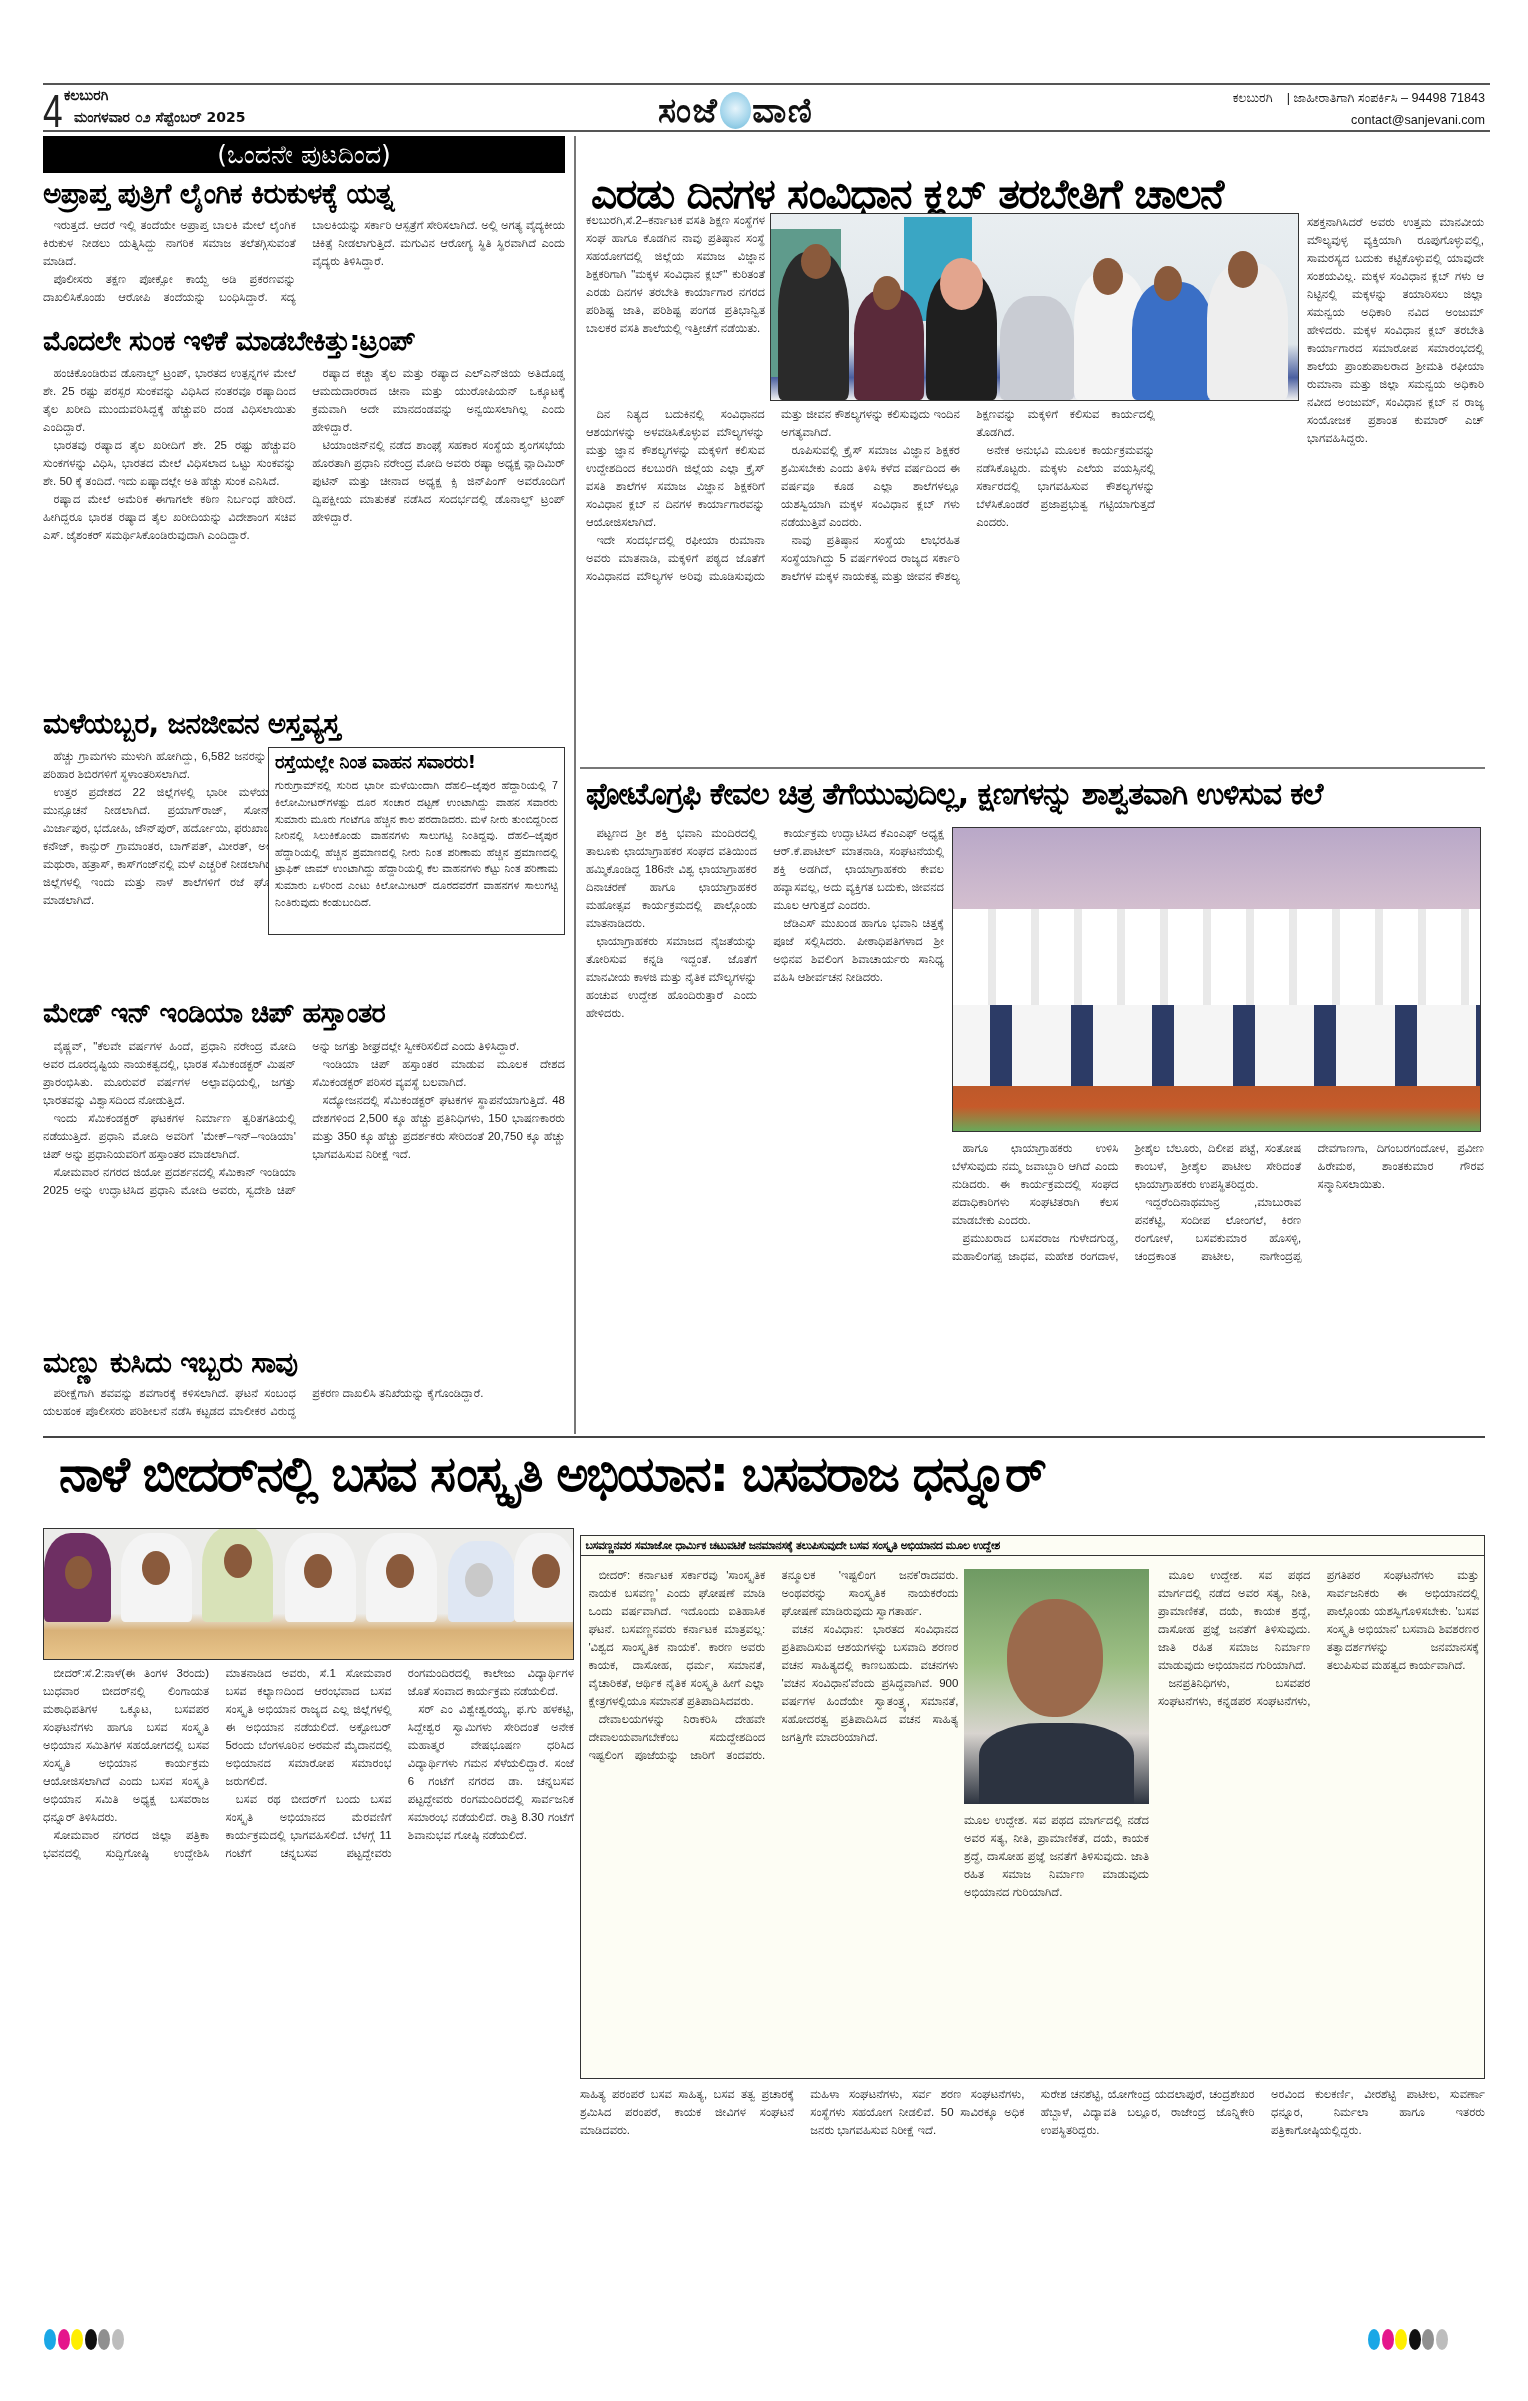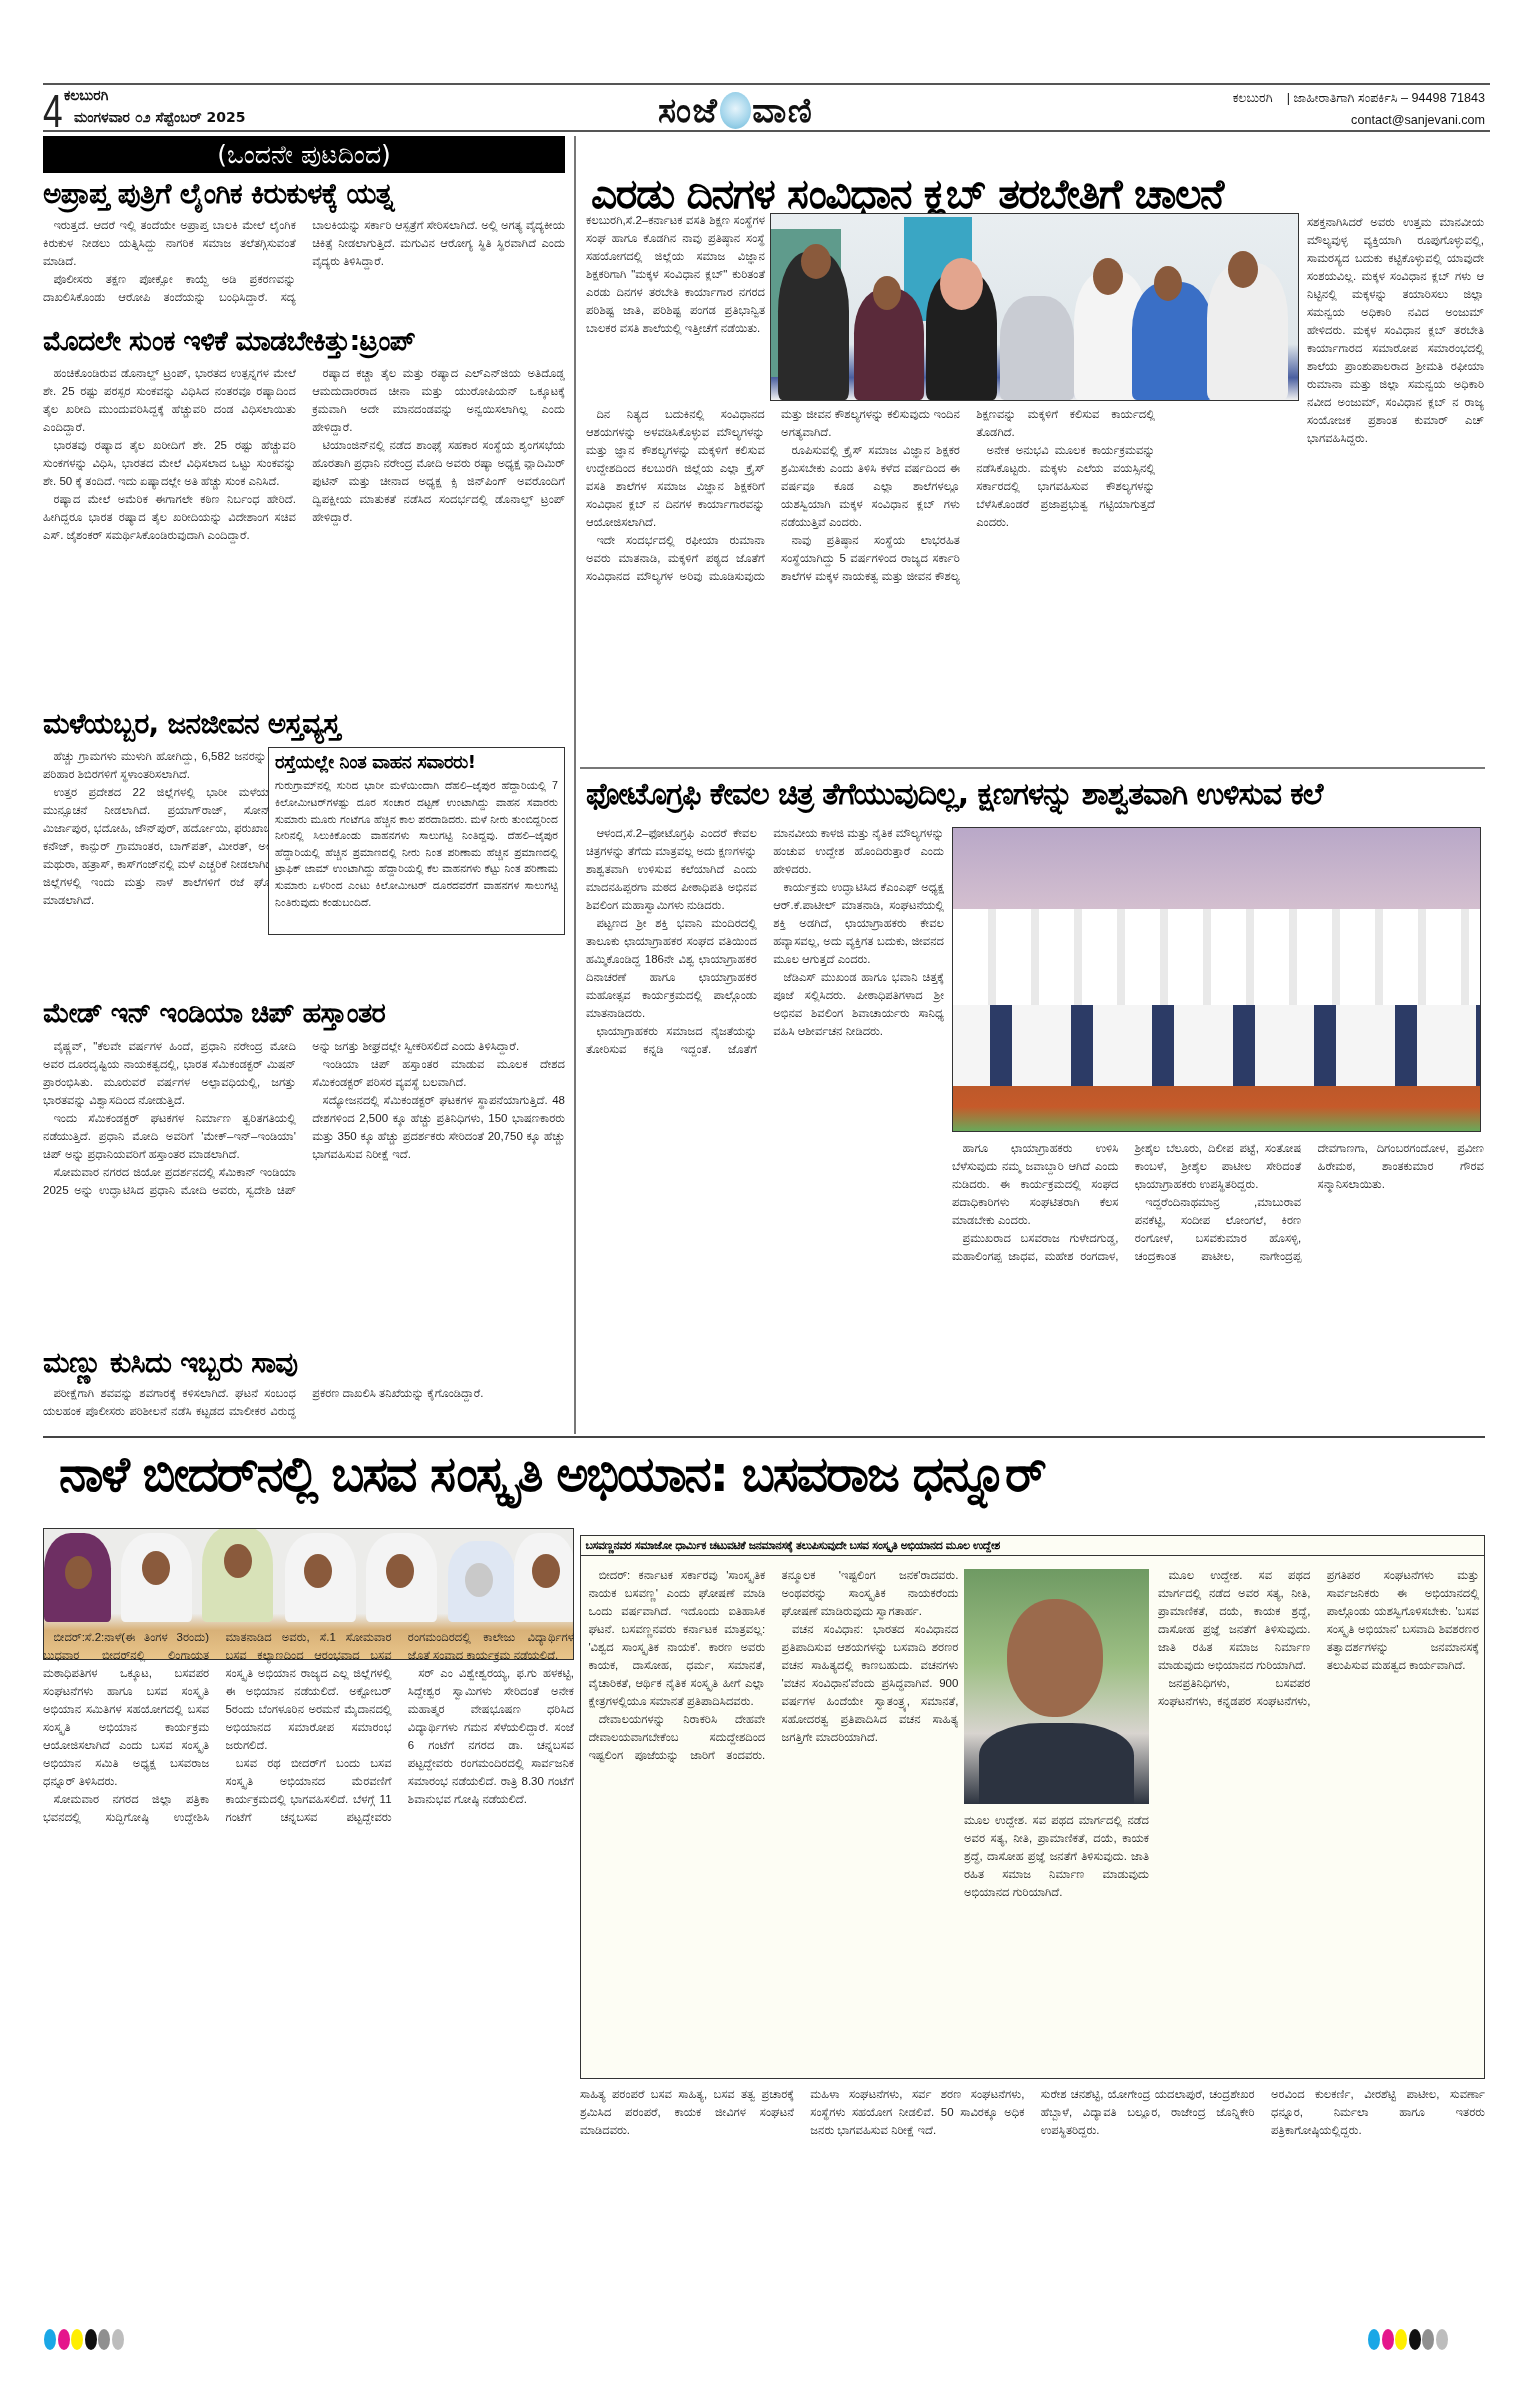--- a/index.html
+++ b/index.html
@@ -137,21 +137,20 @@
   <p>ಅನೇಕ ಅನುಭವಿ ಮೂಲಕ ಕಾರ್ಯಕ್ರಮವನ್ನು ನಡೆಸಿಕೊಟ್ಟರು. ಮಕ್ಕಳು ಎಲೆಯ ವಯಸ್ಸಿನಲ್ಲಿ ಸರ್ಕಾರದಲ್ಲಿ ಭಾಗವಹಿಸುವ ಕೌಶಲ್ಯಗಳನ್ನು ಬೆಳೆಸಿಕೊಂಡರೆ ಪ್ರಜಾಪ್ರಭುತ್ವ ಗಟ್ಟಿಯಾಗುತ್ತದೆ ಎಂದರು.</p>
 </div>
 
 <div class="abs ctext" style="left:1307px; top:213px; width:177px; height:547px; overflow:hidden;">ಸಶಕ್ತನಾಗಿಸಿದರೆ ಅವರು ಉತ್ತಮ ಮಾನವೀಯ ಮೌಲ್ಯವುಳ್ಳ ವ್ಯಕ್ತಿಯಾಗಿ ರೂಪುಗೊಳ್ಳುವಲ್ಲಿ, ಸಾಮರಸ್ಯದ ಬದುಕು ಕಟ್ಟಿಕೊಳ್ಳುವಲ್ಲಿ ಯಾವುದೇ ಸಂಶಯವಿಲ್ಲ. ಮಕ್ಕಳ ಸಂವಿಧಾನ ಕ್ಲಬ್ ಗಳು ಆ ನಿಟ್ಟಿನಲ್ಲಿ ಮಕ್ಕಳನ್ನು ತಯಾರಿಸಲು ಜಿಲ್ಲಾ ಸಮನ್ವಯ ಅಧಿಕಾರಿ ನವಿದ ಅಂಜುಮ್ ಹೇಳಿದರು. ಮಕ್ಕಳ ಸಂವಿಧಾನ ಕ್ಲಬ್ ತರಬೇತಿ ಕಾರ್ಯಾಗಾರದ ಸಮಾರೋಪ ಸಮಾರಂಭದಲ್ಲಿ ಶಾಲೆಯ ಪ್ರಾಂಶುಪಾಲರಾದ ಶ್ರೀಮತಿ ರಫೀಯಾ ರುಮಾನಾ ಮತ್ತು ಜಿಲ್ಲಾ ಸಮನ್ವಯ ಅಧಿಕಾರಿ ನವೀದ ಅಂಜುಮ್, ಸಂವಿಧಾನ ಕ್ಲಬ್ ನ ರಾಜ್ಯ ಸಂಯೋಜಕ ಪ್ರಶಾಂತ ಕುಮಾರ್ ಎಚ್ ಭಾಗವಹಿಸಿದ್ದರು.</div>
 
 <div class="hrule" style="left:580px; top:767px; width:905px;"></div>
 
 <div class="abs headline" style="left:586px; top:776px; font-size:30px; letter-spacing:-1.1px;">ಫೋಟೊಗ್ರಫಿ ಕೇವಲ ಚಿತ್ರ ತೆಗೆಯುವುದಿಲ್ಲ, ಕ್ಷಣಗಳನ್ನು ಶಾಶ್ವತವಾಗಿ ಉಳಿಸುವ ಕಲೆ</div>
 
 <div class="abs ctext cols2" style="left:586px; top:824px; width:358px; height:584px; overflow:hidden;">
-  <p>ಆಳಂದ,ಸೆ.2–ಫೋಟೊಗ್ರಫಿ ಎಂದರೆ ಕೇವಲ ಚಿತ್ರಗಳನ್ನು ತೆಗೆದು ಮಾತ್ರವಲ್ಲ ಅದು ಕ್ಷಣಗಳನ್ನು ಶಾಶ್ವತವಾಗಿ ಉಳಿಸುವ ಕಲೆಯಾಗಿದೆ ಎಂದು ಮಾದನಹಿಪ್ಪರಗಾ ಮಠದ ಪೀಠಾಧಿಪತಿ ಅಭಿನವ ಶಿವಲಿಂಗ ಮಹಾಸ್ವಾಮಿಗಳು ನುಡಿದರು.</p>
   <p>ಪಟ್ಟಣದ ಶ್ರೀ ಶಕ್ತಿ ಭವಾನಿ ಮಂದಿರದಲ್ಲಿ ತಾಲೂಕು ಛಾಯಾಗ್ರಾಹಕರ ಸಂಘದ ವತಿಯಿಂದ ಹಮ್ಮಿಕೊಂಡಿದ್ದ 186ನೇ ವಿಶ್ವ ಛಾಯಾಗ್ರಾಹಕರ ದಿನಾಚರಣೆ ಹಾಗೂ ಛಾಯಾಗ್ರಾಹಕರ ಮಹೋತ್ಸವ ಕಾರ್ಯಕ್ರಮದಲ್ಲಿ ಪಾಲ್ಗೊಂಡು ಮಾತನಾಡಿದರು.</p>
   <p>ಛಾಯಾಗ್ರಾಹಕರು ಸಮಾಜದ ನೈಜತೆಯನ್ನು ತೋರಿಸುವ ಕನ್ನಡಿ ಇದ್ದಂತೆ. ಜೊತೆಗೆ ಮಾನವೀಯ ಕಾಳಜಿ ಮತ್ತು ನೈತಿಕ ಮೌಲ್ಯಗಳನ್ನು ಹಂಚುವ ಉದ್ದೇಶ ಹೊಂದಿರುತ್ತಾರೆ ಎಂದು ಹೇಳಿದರು.</p>
   <p>ಕಾರ್ಯಕ್ರಮ ಉದ್ಘಾಟಿಸಿದ ಕೆಎಂಎಫ್ ಅಧ್ಯಕ್ಷ ಆರ್.ಕೆ.ಪಾಟೀಲ್ ಮಾತನಾಡಿ, ಸಂಘಟನೆಯಲ್ಲಿ ಶಕ್ತಿ ಅಡಗಿದೆ, ಛಾಯಾಗ್ರಾಹಕರು ಕೇವಲ ಹವ್ಯಾಸವಲ್ಲ, ಅದು ವ್ಯಕ್ತಿಗತ ಬದುಕು, ಜೀವನದ ಮೂಲ ಆಗುತ್ತದೆ ಎಂದರು.</p>
   <p>ಜೆಡಿಎಸ್ ಮುಖಂಡ ಹಾಗೂ ಭವಾನಿ ಚಿತ್ತಕ್ಕೆ ಪೂಜೆ ಸಲ್ಲಿಸಿದರು. ಪೀಠಾಧಿಪತಿಗಳಾದ ಶ್ರೀ ಅಭಿನವ ಶಿವಲಿಂಗ ಶಿವಾಚಾರ್ಯರು ಸಾನಿಧ್ಯ ವಹಿಸಿ ಆಶೀರ್ವಚನ ನೀಡಿದರು.</p>
 </div>
 
 <div class="photo" style="left:952px; top:827px; width:529px; height:305px; background:linear-gradient(180deg,#b9a8c8 0%,#d7c2d0 30%,#f2f2f2 45%,#f2f2f2 72%,#b5582a 80%,#c65a2a 92%,#69a95a 100%);">
   <div style="position:absolute; left:0; right:0; top:81px; height:96px; background:repeating-linear-gradient(90deg,#ffffff 0 35px,#e9e9e9 35px 43px);"></div>
   <div style="position:absolute; left:0; right:0; top:177px; height:81px; background:repeating-linear-gradient(90deg,#f5f5f5 0 37px,#2c3b66 37px 59px,#f5f5f5 59px 81px);"></div>
 </div>
@@ -176,21 +175,21 @@
   <div class="person" style="left:241px; width:71px; height:89px; bottom:37px; background:#f4f4f4;"></div>
   <div class="head" style="left:260px; top:25px; width:28px; height:34px;"></div>
   <div class="person" style="left:322px; width:71px; height:89px; bottom:37px; background:#f4f4f4;"></div>
   <div class="head" style="left:342px; top:25px; width:28px; height:34px;"></div>
   <div class="person" style="left:404px; width:67px; height:81px; bottom:37px; background:#dfe7f3;"></div>
   <div class="head" style="left:421px; top:34px; width:28px; height:34px; background:#c9c9c9;"></div>
   <div class="person" style="left:470px; width:61px; height:89px; bottom:37px; background:#f4f4f4;"></div>
   <div class="head" style="left:488px; top:25px; width:28px; height:34px;"></div>
 </div>
 
-<div class="abs ctext cols3" style="left:43px; top:1628px; width:531px; height:665px; overflow:hidden;">
+<div class="abs ctext cols3" style="left:43px; top:1664px; width:531px; height:665px; overflow:hidden;">
   <p>ಬೀದರ್:ಸೆ.2:ನಾಳೆ(ಈ ತಿಂಗಳ 3ರಂದು) ಬುಧವಾರ ಬೀದರ್‌ನಲ್ಲಿ ಲಿಂಗಾಯತ ಮಠಾಧಿಪತಿಗಳ ಒಕ್ಕೂಟ, ಬಸವಪರ ಸಂಘಟನೆಗಳು ಹಾಗೂ ಬಸವ ಸಂಸ್ಕೃತಿ ಅಭಿಯಾನ ಸಮಿತಿಗಳ ಸಹಯೋಗದಲ್ಲಿ ಬಸವ ಸಂಸ್ಕೃತಿ ಅಭಿಯಾನ ಕಾರ್ಯಕ್ರಮ ಆಯೋಜಿಸಲಾಗಿದೆ ಎಂದು ಬಸವ ಸಂಸ್ಕೃತಿ ಅಭಿಯಾನ ಸಮಿತಿ ಅಧ್ಯಕ್ಷ ಬಸವರಾಜ ಧನ್ನೂರ್ ತಿಳಿಸಿದರು.</p>
   <p>ಸೋಮವಾರ ನಗರದ ಜಿಲ್ಲಾ ಪತ್ರಿಕಾ ಭವನದಲ್ಲಿ ಸುದ್ದಿಗೋಷ್ಠಿ ಉದ್ದೇಶಿಸಿ ಮಾತನಾಡಿದ ಅವರು, ಸೆ.1 ಸೋಮವಾರ ಬಸವ ಕಲ್ಯಾಣದಿಂದ ಆರಂಭವಾದ ಬಸವ ಸಂಸ್ಕೃತಿ ಅಭಿಯಾನ ರಾಜ್ಯದ ಎಲ್ಲ ಜಿಲ್ಲೆಗಳಲ್ಲಿ ಈ ಅಭಿಯಾನ ನಡೆಯಲಿದೆ. ಅಕ್ಟೋಬರ್ 5ರಂದು ಬೆಂಗಳೂರಿನ ಅರಮನೆ ಮೈದಾನದಲ್ಲಿ ಅಭಿಯಾನದ ಸಮಾರೋಪ ಸಮಾರಂಭ ಜರುಗಲಿದೆ.</p>
   <p>ಬಸವ ರಥ ಬೀದರ್‌ಗೆ ಬಂದು ಬಸವ ಸಂಸ್ಕೃತಿ ಅಭಿಯಾನದ ಮೆರವಣಿಗೆ ಕಾರ್ಯಕ್ರಮದಲ್ಲಿ ಭಾಗವಹಿಸಲಿದೆ. ಬೆಳಗ್ಗೆ 11 ಗಂಟೆಗೆ ಚನ್ನಬಸವ ಪಟ್ಟದ್ದೇವರು ರಂಗಮಂದಿರದಲ್ಲಿ ಕಾಲೇಜು ವಿದ್ಯಾರ್ಥಿಗಳ ಜೊತೆ ಸಂವಾದ ಕಾರ್ಯಕ್ರಮ ನಡೆಯಲಿದೆ.</p>
   <p>ಸರ್ ಎಂ ವಿಶ್ವೇಶ್ವರಯ್ಯ, ಫ.ಗು ಹಳಕಟ್ಟಿ, ಸಿದ್ದೇಶ್ವರ ಸ್ವಾಮಿಗಳು ಸೇರಿದಂತೆ ಅನೇಕ ಮಹಾತ್ಮರ ವೇಷಭೂಷಣ ಧರಿಸಿದ ವಿದ್ಯಾರ್ಥಿಗಳು ಗಮನ ಸೆಳೆಯಲಿದ್ದಾರೆ. ಸಂಜೆ 6 ಗಂಟೆಗೆ ನಗರದ ಡಾ. ಚನ್ನಬಸವ ಪಟ್ಟದ್ದೇವರು ರಂಗಮಂದಿರದಲ್ಲಿ ಸಾರ್ವಜನಿಕ ಸಮಾರಂಭ ನಡೆಯಲಿದೆ. ರಾತ್ರಿ 8.30 ಗಂಟೆಗೆ ಶಿವಾನುಭವ ಗೋಷ್ಠಿ ನಡೆಯಲಿದೆ.</p>
 </div>
 
 <div class="abs boxed" style="left:580px; top:1535px; width:905px; height:544px;">
   <div class="headline" style="font-size:11px; letter-spacing:-0.4px; padding:3px 4.4px; border-bottom:1.5px solid #333;">ಬಸವಣ್ಣನವರ ಸಮಾಜೋ ಧಾರ್ಮಿಕ ಚಟುವಟಿಕೆ ಜನಮಾನಸಕ್ಕೆ ತಲುಪಿಸುವುದೇ ಬಸವ ಸಂಸ್ಕೃತಿ ಅಭಿಯಾನದ ಮೂಲ ಉದ್ದೇಶ</div>
   <div class="ctext cols2" style="position:absolute; left:7.4px; top:30px; width:370px; height:507px; overflow:hidden;">
     <p>ಬೀದರ್: ಕರ್ನಾಟಕ ಸರ್ಕಾರವು 'ಸಾಂಸ್ಕೃತಿಕ ನಾಯಕ ಬಸವಣ್ಣ' ಎಂದು ಘೋಷಣೆ ಮಾಡಿ ಒಂದು ವರ್ಷವಾಗಿದೆ. ಇದೊಂದು ಐತಿಹಾಸಿಕ ಘಟನೆ. ಬಸವಣ್ಣನವರು ಕರ್ನಾಟಕ ಮಾತ್ರವಲ್ಲ: 'ವಿಶ್ವದ ಸಾಂಸ್ಕೃತಿಕ ನಾಯಕ'. ಕಾರಣ ಅವರು ಕಾಯಕ, ದಾಸೋಹ, ಧರ್ಮ, ಸಮಾನತೆ, ವೈಚಾರಿಕತೆ, ಆರ್ಥಿಕ ನೈತಿಕ ಸಂಸ್ಕೃತಿ ಹೀಗೆ ಎಲ್ಲಾ ಕ್ಷೇತ್ರಗಳಲ್ಲಿಯೂ ಸಮಾನತೆ ಪ್ರತಿಪಾದಿಸಿದವರು.</p>

